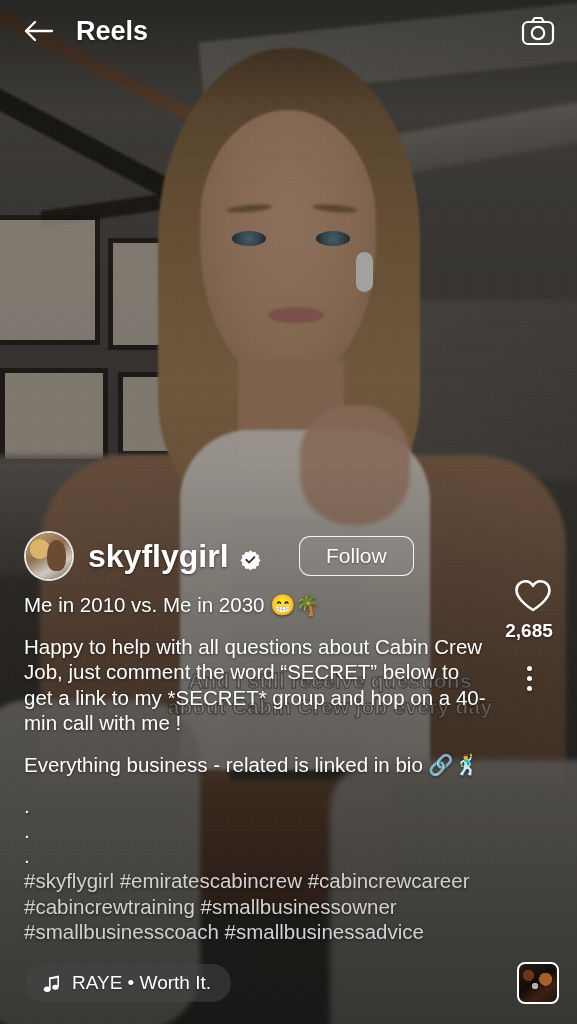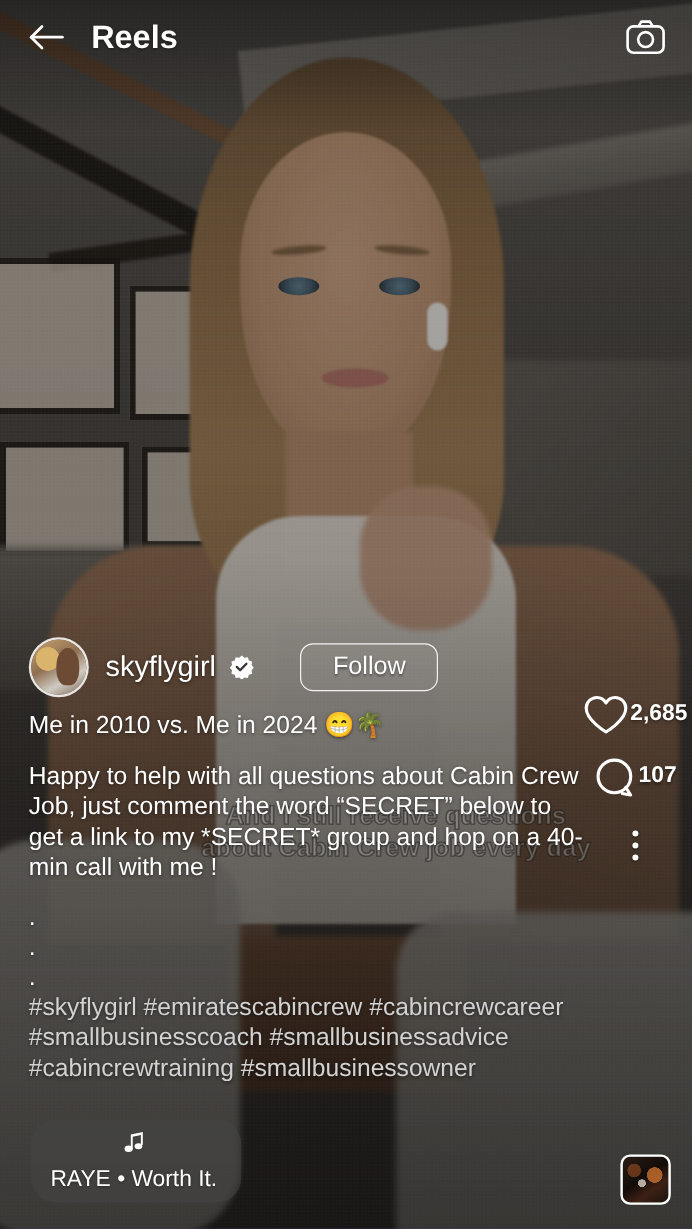--- a/index.html
+++ b/index.html
@@ -187,21 +187,21 @@
   .av-img { position:absolute; inset:0;
     background:
       radial-gradient(circle at 62% 42%, #e7c6a6 0 16%, transparent 17%),
       radial-gradient(circle at 30% 35%, #d9b46a 0 22%, transparent 23%),
       linear-gradient(150deg, #c9a46d 0%, #8e6f52 42%, #cfcac2 70%, #7b6451 100%);
     filter: blur(.4px);
   }
   .av-hair { position:absolute; left:46%; top:16%; width:42%; height:66%;
     background:#6d4a33; border-radius:50% 50% 40% 40%; filter: blur(.6px); }
   .uname {
-    color:#fff; font-size: 24px; font-weight: normal;
+    color:#fff; font-size: 32px; font-weight: bold;
     text-shadow: 0 1px 3px rgba(0,0,0,.55);
   }
   .verified { width: 21px; height: 21px; margin-left: 7px; display:inline-block; vertical-align: -3px; }
   .follow-btn {
     margin-left: 24px; padding: 7px 26px;
     border: 1.6px solid rgba(255,255,255,.9); border-radius: 11px;
     color:#fff; font-size: 21px; background: rgba(255,255,255,.05);
     text-shadow: 0 1px 2px rgba(0,0,0,.4);
   }
 
@@ -214,36 +214,35 @@
   .cap-block { margin-bottom: 16px; }
   .cap-dots { line-height: 25px; color:#fff; }
   .cap-dots div { height: 25px; }
   .hashtags { color: #d2d2d2; }
 
   
   .rail {
     position: absolute; right: 12px; top: 578px;
     width: 72px; display:flex; flex-direction: column; align-items: center;
   }
-  .rail-item { display:flex; flex-direction:row; align-items:flex-start; margin-bottom: 16px; }
+  .rail-item { display:flex; flex-direction:column; align-items:flex-end; margin-bottom: 16px; }
   .rail-count {
     color:#fff; font-size: 19px; font-weight: bold; margin-top: 6px;
     text-shadow: 0 1px 3px rgba(0,0,0,.55);
   }
   .dots-btn { display:flex; flex-direction:column; gap:5px; align-items:center; padding: 8px 0; }
   .dots-btn span { width: 5px; height: 5px; background:#fff; border-radius:50%;
                    box-shadow: 0 1px 2px rgba(0,0,0,.5); }
 
   
   .audio-pill {
     position: absolute; left: 26px; bottom: 22px;
     display:flex; align-items:center; gap: 11px;
     background: rgba(70,70,70,.55); border-radius: 20px;
     padding: 8px 20px 8px 16px;
-    flex-direction: column;
   }
   .audio-text { color:#fff; font-size: 19px; text-shadow: 0 1px 2px rgba(0,0,0,.4); }
   .album {
     position: absolute; right: 18px; bottom: 20px;
     width: 42px; height: 42px; border-radius: 8px;
     border: 2.5px solid #fff; overflow: hidden;
     background: linear-gradient(145deg,#2a1c14 0%,#120c08 45%,#3d2014 70%,#1a1410 100%);
   }
   .album-i { position:absolute; inset:0;
     background:
@@ -324,49 +323,43 @@
       <span class="uname">skyflygirl</span>
       <svg class="verified" viewBox="0 0 24 24">
         <path fill="#fff" d="M12 1.5l2.5 2.1 3.2-.5 1.1 3 3 1.1-.5 3.2 2.1 2.6-2.1 2.5.5 3.2-3 1.1-1.1 3-3.2-.5L12 24.5l-2.5-2.2-3.2.5-1.1-3-3-1.1.5-3.2L.6 13l2.1-2.6-.5-3.2 3-1.1 1.1-3 3.2.5L12 1.5z"></path>
         <path d="M7.2 12.3l3.2 3.2 6-6.2" stroke="#3a3330" stroke-width="2.2" fill="none" stroke-linecap="round" stroke-linejoin="round"></path>
       </svg>
     </div>
     <div class="follow-btn">Follow</div>
   </div>
 
   <div class="caption">
-    <div class="cap-block">Me in 2010 vs. Me in 2024 😁🌴</div>
+    <div class="cap-block">Me in 2010 vs. Me in 2030 😁🌴</div>
     <div class="cap-block">Happy to help with all questions about Cabin Crew Job, just comment the word “SECRET” below to get a link to my *SECRET* group and hop on a 40-min call with me !</div>
+    <div class="cap-block">Everything business - related is linked in bio 🔗🕺</div>
     <div class="cap-dots">
       <div>.</div>
       <div>.</div>
       <div>.</div>
     </div>
     <div class="hashtags">
       <div>#skyflygirl #emiratescabincrew #cabincrewcareer</div>
+      <div>#cabincrewtraining #smallbusinessowner</div>
       <div>#smallbusinesscoach #smallbusinessadvice</div>
-      <div>#cabincrewtraining #smallbusinessowner</div>
     </div>
   </div>
 
   <div class="rail">
     <div class="rail-item">
       <svg width="40" height="36" viewBox="0 0 40 36" fill="none">
         <path d="M20 32C20 32 3.5 22.2 3.5 12.2C3.5 7 7.6 3.2 12.4 3.2C16 3.2 18.6 5.3 20 7.8C21.4 5.3 24 3.2 27.6 3.2C32.4 3.2 36.5 7 36.5 12.2C36.5 22.2 20 32 20 32Z" stroke="#fff" stroke-width="2.6" stroke-linejoin="round"></path>
       </svg>
       <div class="rail-count">2,685</div>
     </div>
 
-    <div class="rail-item">
-      <svg width="38" height="38" viewBox="0 0 38 38" fill="none">
-        <circle cx="18" cy="17" r="13.6" stroke="#fff" stroke-width="2.6"></circle>
-        <path d="M27.5 26.2L31.5 32.5L24.6 31.2" stroke="#fff" stroke-width="2.6" stroke-linecap="round" stroke-linejoin="round"></path>
-      </svg>
-      <div class="rail-count">107</div>
-    </div>
 
 
     <div class="dots-btn">
       <span></span>
       <span></span>
       <span></span>
     </div>
   </div>
 
   <div class="audio-pill">

